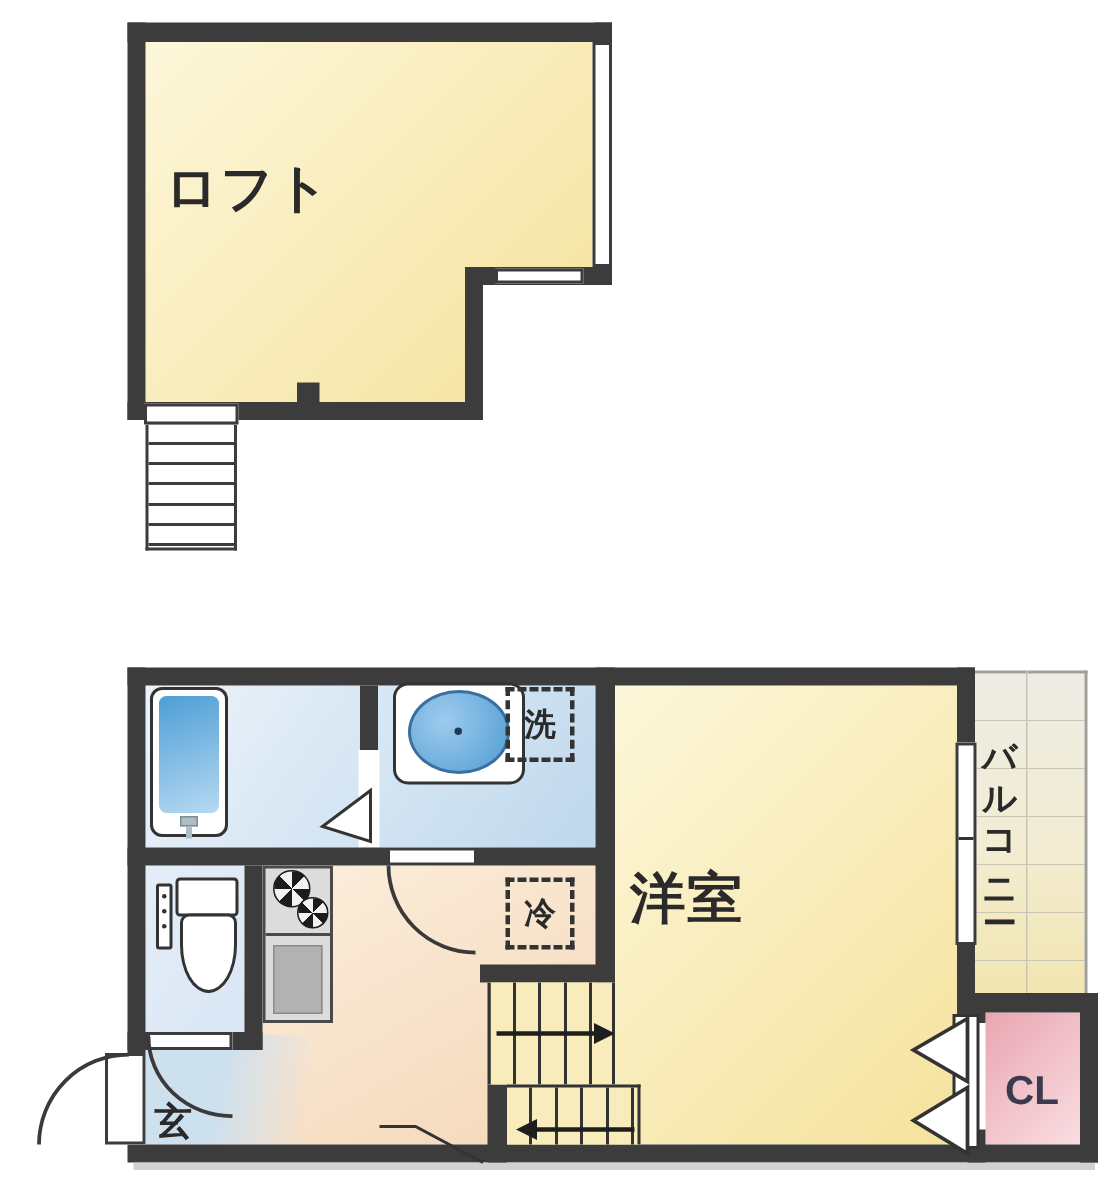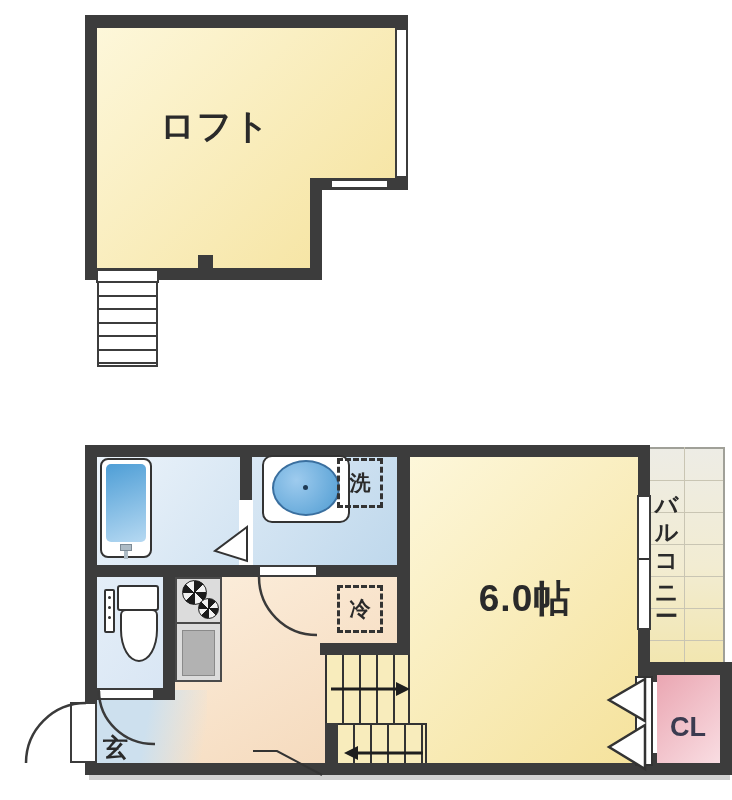--- a/index.html
+++ b/index.html
@@ -10,21 +10,21 @@
   .abs{position:absolute;box-sizing:border-box;}
   .wall{background:var(--wall);}
   .fill-cream{background:linear-gradient(135deg,var(--cream1) 0%,var(--cream2) 100%);}
   .fill-blue{background:linear-gradient(125deg,var(--blue1) 0%,var(--blue2) 100%);}
   .fill-peach{background:linear-gradient(150deg,var(--peach1) 0%,var(--peach2) 100%);}
   .fill-pink{background:linear-gradient(135deg,var(--pink1) 0%,var(--pink2) 100%);}
   .window{background:#fff;border:2px solid var(--wall);}
   .leaf{background:#fff;border:2px solid var(--wall);}
   .dashedbox{border:3px dashed var(--line);display:flex;align-items:center;justify-content:center;
     font-weight:bold;font-size:21px;color:var(--text);}
-  .roomlabel{font-weight:bold;color:var(--text);text-align:center;letter-spacing:1px;}
+  .roomlabel{font-weight:bold;color:var(--text);letter-spacing:1px;}
   .stairs-v{background-color:#fff;border:2px solid var(--wall);border-top:none;
     background-image:repeating-linear-gradient(to bottom,transparent 0 11.5px,var(--wall) 11.5px 13.5px);}
   .run{background-color:#f8ecbc;}
   .run-treads-x{background-image:repeating-linear-gradient(to right,transparent 0 15px,var(--line) 15px 17px);}
   svg.overlay{position:absolute;left:0;top:0;pointer-events:none;}
 </style>
 </head>
 <body>
 
 <div class="canvas">
@@ -120,21 +120,21 @@
   <div class="abs" style="left:175px;top:577px;width:47px;height:105px;background:var(--counter);border:2px solid #4a4a4a;"></div>
   <div class="abs" style="left:182px;top:580px;width:25px;height:25px;border-radius:50%;background:repeating-conic-gradient(#1c1c1c 0 45deg,#f2f2f2 45deg 90deg);border:1px solid #1c1c1c;"></div>
   <div class="abs" style="left:198px;top:598px;width:21px;height:21px;border-radius:50%;background:repeating-conic-gradient(#1c1c1c 0 45deg,#f2f2f2 45deg 90deg);border:1px solid #1c1c1c;"></div>
   <div class="abs" style="left:177px;top:622px;width:43px;height:2px;background:#4a4a4a;"></div>
   <div class="abs" style="left:182px;top:630px;width:33px;height:46px;background:var(--sinkgrey);border:1px solid #8a8a8a;"></div>
 
   <div class="abs run run-treads-x" style="left:325px;top:655px;width:85px;height:68px;border-left:2px solid var(--line);border-right:2px solid var(--line);"></div>
   <div class="abs run run-treads-x" style="left:338px;top:723px;width:89px;height:40px;border-top:2px solid var(--line);border-right:2px solid var(--line);"></div>
 
   <div class="abs roomlabel" style="left:420px;top:577px;width:210px;font-size:37px;line-height:43px;">
-    <div>6.0帖</div>
+    <div>洋室</div>
   </div>
   <div class="abs" style="left:652px;top:478px;height:185px;writing-mode:vertical-rl;font-weight:bold;font-size:23px;color:var(--text);letter-spacing:5px;">バルコニー</div>
   <div class="abs" style="left:660px;top:712px;width:56px;text-align:center;font-weight:bold;font-size:27px;color:var(--cltext);">CL</div>
   <div class="abs" style="left:103px;top:731px;font-weight:bold;font-size:25px;color:var(--text);">玄</div>
 
   <svg class="overlay" width="732" height="800" viewBox="0 0 732 800">
 
     <path d="M 259 577 A 58 58 0 0 0 317 635" fill="none" stroke="#3a3a3a" stroke-width="2.5"></path>
 
     <path d="M 99 691 A 55 53 0 0 0 155 744" fill="none" stroke="#3a3a3a" stroke-width="2.5"></path>

